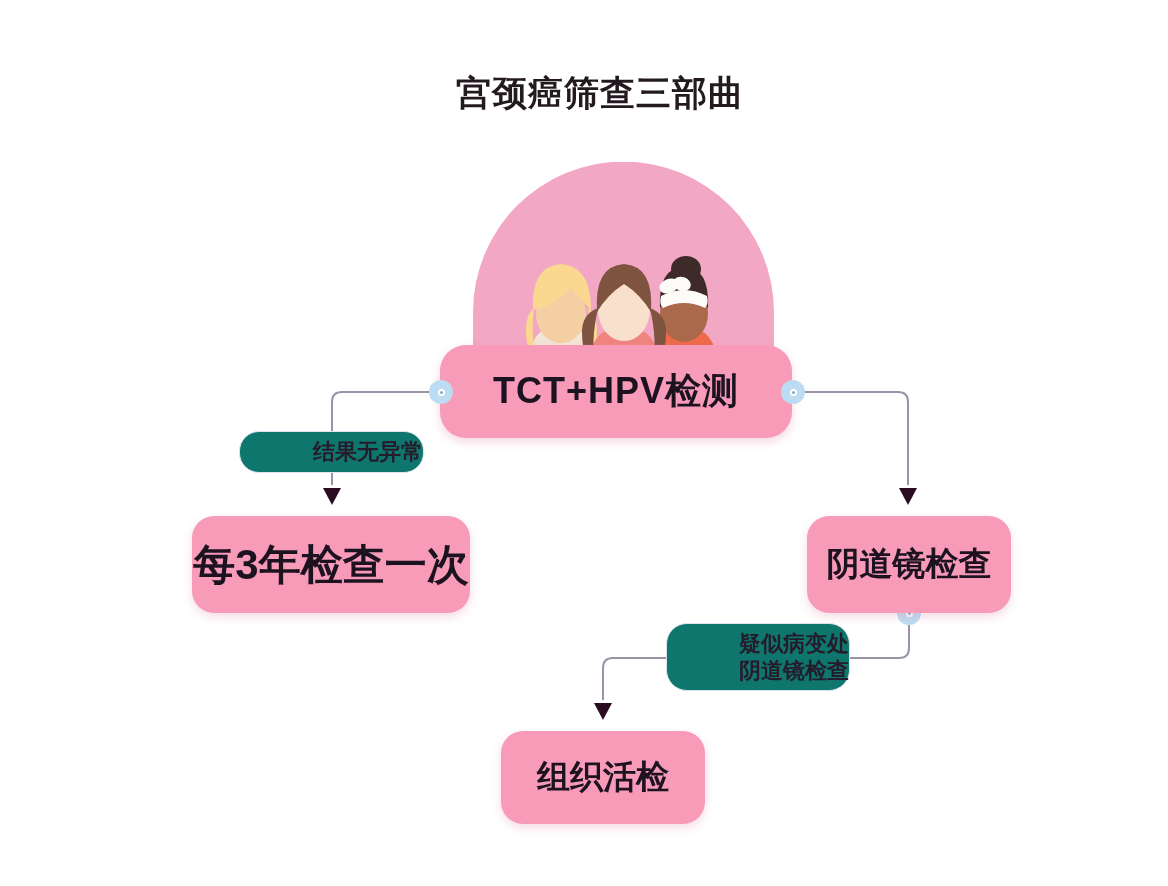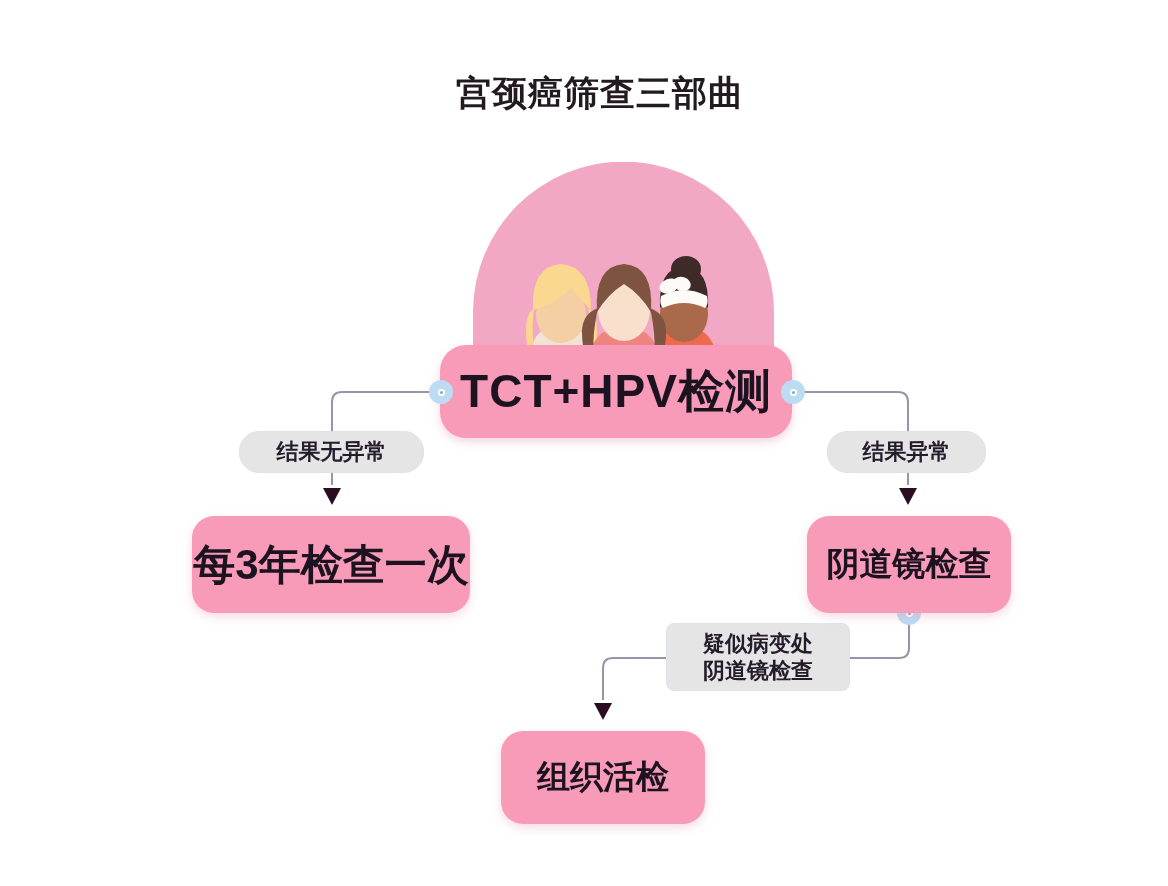--- a/index.html
+++ b/index.html
@@ -70,21 +70,21 @@
     box-sizing: border-box;
   }
 
   .node-main {
     left: 424px;
     top: 345px;
     width: 352px;
     height: 93px;
     background: #f79bb9;
     border-radius: 26px;
-    font-size: 46px;
+    font-size: 36px;
     letter-spacing: 1px;
     box-shadow: 0 4px 10px rgba(224,140,170,0.35);
   }
 
   .node-left {
     left: 176px;
     top: 516px;
     width: 278px;
     height: 97px;
     background: #f79bb9;
@@ -110,23 +110,23 @@
     background: #f79bb9;
     font-size: 33px;
     box-shadow: 0 4px 10px rgba(224,140,170,0.30);
   }
 
   
   .edge-label {
     position: absolute;
     display: flex;
     flex-direction: column;
-    align-items: center;
+    align-items: flex-end;
     justify-content: center;
-    background: #e5e5e5;
+    background: #0f766e;
     border: 1px solid #dde3ec;
     border-radius: 20px;
     color: #241c2b;
     font-size: 22px;
     font-weight: bold;
     text-align: center;
     white-space: nowrap;
     box-sizing: border-box;
   }
 
@@ -143,21 +143,21 @@
     width: 159px;
     height: 42px;
   }
 
   .label-biopsy {
     left: 650px;
     top: 623px;
     width: 184px;
     height: 68px;
     line-height: 1.25;
-    border-radius: 8px;
+    border-radius: 21px;
   }
   .label-biopsy span { display: block; }
 
   
   .port {
     position: absolute;
     width: 24px;
     height: 24px;
     border-radius: 50%;
     background: #bcdcf3;
@@ -243,23 +243,20 @@
   </div>
 
   <div class="port port-main-left"></div>
   <div class="port port-main-right"></div>
   <div class="port port-right-bottom"></div>
 
   <div class="edge-label label-normal">
     <span>结果无异常</span>
   </div>
 
-  <div class="edge-label label-abnormal">
-    <span>结果异常</span>
-  </div>
 
   <div class="edge-label label-biopsy">
     <span>疑似病变处</span>
     <span>阴道镜检查</span>
   </div>
 
   <div class="node node-left">
     <span>每3年检查一次</span>
   </div>
 

